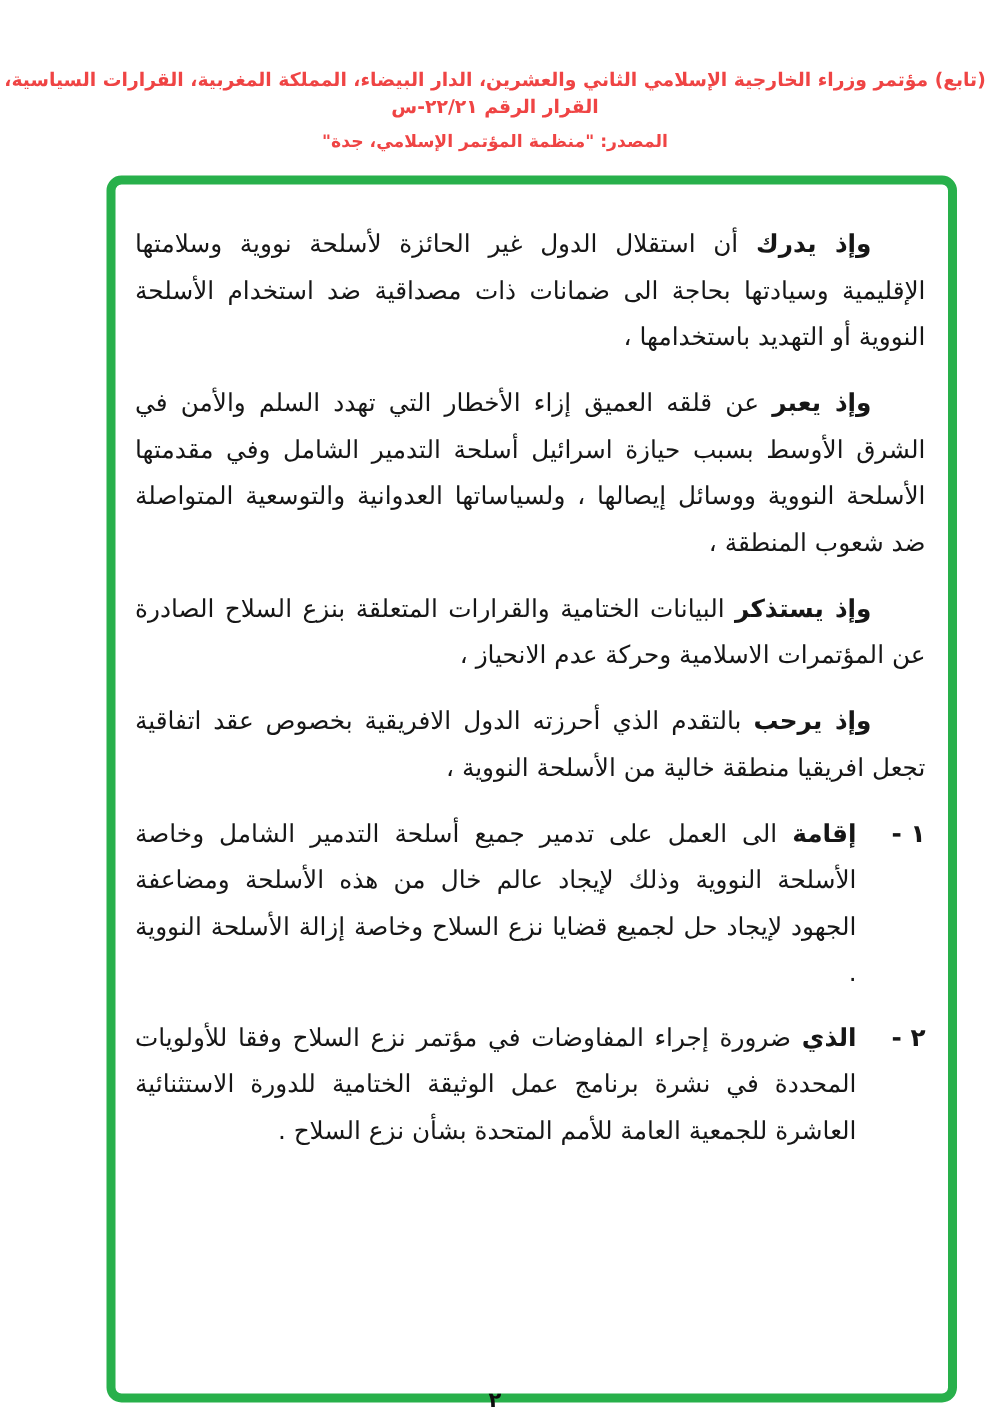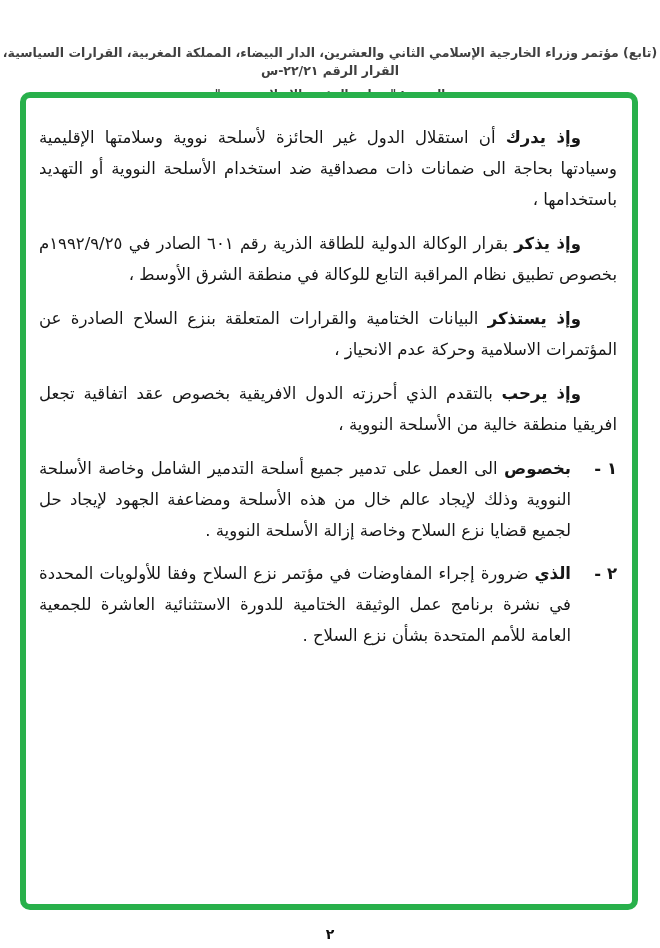--- a/index.html
+++ b/index.html
@@ -4,27 +4,27 @@
 <style>
   html,body{margin:0;padding:0;background:#ffffff;}
   body{
     width:660px;height:948px;position:relative;overflow:hidden;
     font-family:"DejaVu Sans",sans-serif;color:#141414;direction:rtl;
   }
   .page{position:absolute;inset:0;background:#fff;}
 
   .doc-header{
     position:absolute;top:44px;right:0;left:0;
-    text-align:center;font-weight:bold;color:#404040;
+    text-align:center;font-weight:bold;color:#ef4444;
   }
   .doc-header .line1{font-size:12.5px;line-height:18px;letter-spacing:0px;}
   .doc-header .line2{font-size:11.5px;line-height:17px;margin-top:6px;}
 
   .green-box{
-    position:absolute;top:92px;right:22px;width:618px;height:818px;
+    position:absolute;top:117px;right:22px;width:567px;height:818px;
     box-sizing:border-box;
     border:6px solid #28b04b;border-radius:10px;
     padding:24px 15px 8px 13px;
     background:#fff;
     margin-left:36px;
   }
 
   .content{
     font-size:16.5px;line-height:31px;text-align:justify;
     color:#161616;
@@ -51,34 +51,34 @@
   <div class="doc-header">
     <div class="line1">(تابع) مؤتمر وزراء الخارجية الإسلامي الثاني والعشرين، الدار البيضاء، المملكة المغربية، القرارات السياسية، القرار الرقم ٢٢/٢١-س</div>
     <div class="line2">المصدر: "منظمة المؤتمر الإسلامي، جدة"</div>
   </div>
 
   <div class="green-box" style="border-color: rgb(40, 176, 75);">
     <div class="content">
 
       <p class="para"><span class="lead">وإذ يدرك</span> <span>أن استقلال الدول غير الحائزة لأسلحة نووية وسلامتها الإقليمية وسيادتها بحاجة الى ضمانات ذات مصداقية ضد استخدام الأسلحة النووية أو التهديد باستخدامها ،</span></p>
 
+      <p class="para"><span class="lead">وإذ يعبر</span> <span>عن قلقه العميق إزاء الأخطار التي تهدد السلم والأمن في الشرق الأوسط بسبب حيازة اسرائيل أسلحة التدمير الشامل وفي مقدمتها الأسلحة النووية ووسائل إيصالها ، ولسياساتها العدوانية والتوسعية المتواصلة ضد شعوب المنطقة ،</span></p>
 
-      <p class="para"><span class="lead">وإذ يذكر</span> <span>بقرار الوكالة الدولية للطاقة الذرية رقم ٦٠١ الصادر في ١٩٩٢/٩/٢٥م بخصوص تطبيق نظام المراقبة التابع للوكالة في منطقة الشرق الأوسط ،</span></p>
 
 
 
       <p class="para"><span class="lead">وإذ يستذكر</span> <span>البيانات الختامية والقرارات المتعلقة بنزع السلاح الصادرة عن المؤتمرات الاسلامية وحركة عدم الانحياز ،</span></p>
 
       <p class="para"><span class="lead">وإذ يرحب</span> <span>بالتقدم الذي أحرزته الدول الافريقية بخصوص عقد اتفاقية تجعل افريقيا منطقة خالية من الأسلحة النووية ،</span></p>
 
       <div class="items">
 
         <div class="item">
           <span class="num">١ -</span>
-          <span class="body"><span class="lead">بخصوص</span> <span>الى العمل على تدمير جميع أسلحة التدمير الشامل وخاصة الأسلحة النووية وذلك لإيجاد عالم خال من هذه الأسلحة ومضاعفة الجهود لإيجاد حل لجميع قضايا نزع السلاح وخاصة إزالة الأسلحة النووية .</span></span>
+          <span class="body"><span class="lead">إقامة</span> <span>الى العمل على تدمير جميع أسلحة التدمير الشامل وخاصة الأسلحة النووية وذلك لإيجاد عالم خال من هذه الأسلحة ومضاعفة الجهود لإيجاد حل لجميع قضايا نزع السلاح وخاصة إزالة الأسلحة النووية .</span></span>
         </div>
 
         <div class="item">
           <span class="num">٢ -</span>
           <span class="body"><span class="lead">الذي</span> <span>ضرورة إجراء المفاوضات في مؤتمر نزع السلاح وفقا للأولويات المحددة في نشرة برنامج عمل الوثيقة الختامية للدورة الاستثنائية العاشرة للجمعية العامة للأمم المتحدة بشأن نزع السلاح .</span></span>
         </div>
 
       </div>
     </div>
   </div>

